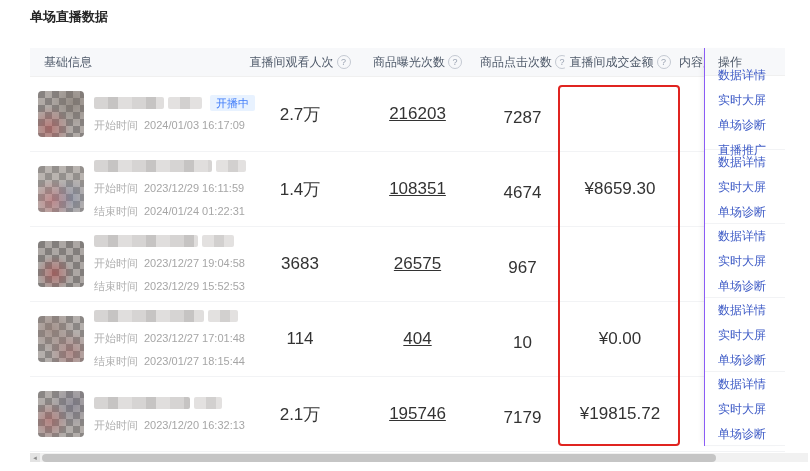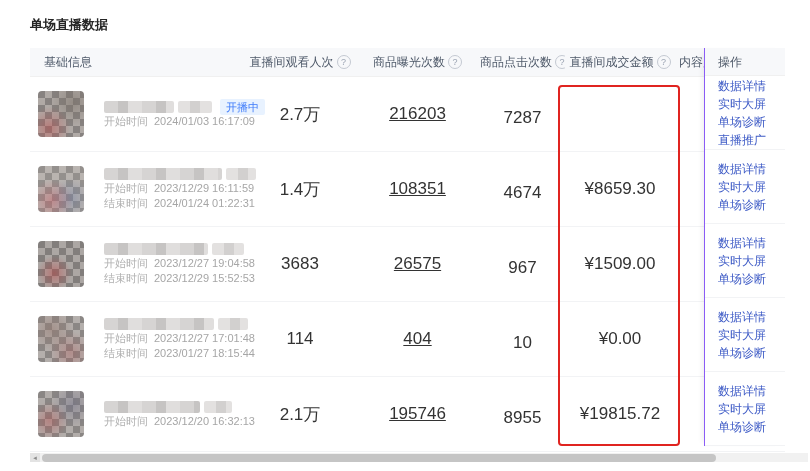--- a/index.html
+++ b/index.html
@@ -1,18 +1,18 @@
 <!DOCTYPE html>
 <html style="--link: #3e5bc6; --highlight: #e02420; --badge-bg: #e8f2ff; --badge-text: #3e7bfa;"><head>
 <meta charset="utf-8">
 <style>
   html,body{margin:0;padding:0;background:#fff;}
   body{font-family:"Liberation Sans","DejaVu Sans",sans-serif;}
   .stage{position:relative;width:810px;height:471px;background:#fff;overflow:hidden;}
-  .page-title{position:absolute;left:30px;top:16px;font-size:13px;font-weight:bold;color:#262626;}
+  .page-title{position:absolute;left:30px;top:8px;font-size:13px;font-weight:bold;color:#262626;}
   .table{position:absolute;left:30px;top:48px;width:755px;}
   .thead{display:flex;height:28px;align-items:center;background:#f7f8fa;border-bottom:1px solid #f0f0f0;justify-content:center;}
   .th{font-size:12px;color:#4e5969;white-space:nowrap;overflow:hidden;}
   .th.base{width:215px;padding-left:14px;box-sizing:border-box;text-align:left;}
   .th.c1{width:110px;text-align:center;}
   .th.c2{width:125px;text-align:center;}
   .th.c3{width:85px;text-align:center;}
   .th.c4{width:110px;text-align:center;}
   .th.c5{flex:1;text-align:left;padding-left:4px;}
   .qicon{display:inline-block;width:12px;height:12px;border:1px solid #c4c9d2;border-radius:50%;font-size:9px;line-height:12px;text-align:center;color:#9aa3b2;margin-left:3px;vertical-align:1px;}
@@ -23,35 +23,35 @@
   .cell.n1{width:110px;}.cell.n2{width:125px;text-decoration:underline;}.cell.n3{width:85px;margin-top:8px;}.cell.n4{width:110px;}
   .cell.quality{flex:1;}
   .thumb{width:46px;height:46px;border-radius:4px;flex:0 0 46px;
     background:repeating-conic-gradient(#b6b1ae 0% 25%,#8e8a88 0% 50%);
     background-size:14px 14px;}
   .thumb.t0{background:radial-gradient(circle at 25% 80%,rgba(190,70,70,.45),transparent 42%),radial-gradient(circle at 75% 25%,rgba(120,110,100,.5),transparent 50%),repeating-conic-gradient(#b0aaa6 0% 25%,#878280 0% 50%);background-size:100% 100%,100% 100%,14px 14px;}
   .thumb.t1{background:radial-gradient(circle at 30% 75%,rgba(200,80,90,.4),transparent 45%),radial-gradient(circle at 70% 70%,rgba(90,110,160,.35),transparent 45%),repeating-conic-gradient(#b9b4b0 0% 25%,#94908d 0% 50%);background-size:100% 100%,100% 100%,14px 14px;}
   .thumb.t2{background:radial-gradient(circle at 35% 70%,rgba(190,60,60,.45),transparent 40%),repeating-conic-gradient(#aca7a4 0% 25%,#827e7c 0% 50%);background-size:100% 100%,14px 14px;}
   .thumb.t3{background:radial-gradient(circle at 30% 30%,rgba(150,120,110,.5),transparent 50%),radial-gradient(circle at 70% 80%,rgba(170,80,80,.35),transparent 45%),repeating-conic-gradient(#b4afac 0% 25%,#8b8785 0% 50%);background-size:100% 100%,100% 100%,14px 14px;}
   .thumb.t4{background:radial-gradient(circle at 25% 65%,rgba(180,70,70,.4),transparent 42%),radial-gradient(circle at 75% 30%,rgba(100,100,130,.4),transparent 48%),repeating-conic-gradient(#b2adaa 0% 25%,#8a8684 0% 50%);background-size:100% 100%,100% 100%,14px 14px;}
-  .binfo{margin-left:20px;display:flex;flex-direction:column;gap:0;}
+  .binfo{margin-left:10px;display:flex;flex-direction:column;gap:8px;}
   .line1{display:flex;align-items:center;height:14px;}
   .tbar{display:inline-block;height:12px;border-radius:2px;
     background:repeating-linear-gradient(90deg,#d6d4d3 0 14px,#c6c4c3 14px 24px,#e0dedd 24px 38px);}
   .tbar.light{margin-left:4px;background:repeating-linear-gradient(90deg,#e3e1e0 0 12px,#d2d0cf 12px 22px);}
   .badge{margin-left:8px;font-size:11px;line-height:16px;padding:0 6px;border-radius:2px;
     background:var(--badge-bg,#e8f2ff);color:var(--badge-text,#3e7bfa);white-space:nowrap;}
   .tline{font-size:11px;color:#a6a6a6;white-space:nowrap;}
   .tline .tlabel{margin-right:6px;color:#b0b0b0;}
   .op-col{position:absolute;right:0;top:0;width:80px;background:#fff;border-left:1px solid #8b5cf6;
     box-shadow:-5px 0 6px -4px rgba(0,0,0,.08);}
   .op-head{height:28px;line-height:28px;background:#f7f8fa;border-bottom:1px solid #f0f0f0;
     font-size:12px;color:#4e5969;padding-left:13px;box-sizing:border-box;}
   .op-cell{height:74px;border-bottom:1px solid #f2f3f5;box-sizing:border-box;display:flex;
-    flex-direction:column;justify-content:center;padding-left:13px;}
+    flex-direction:column;justify-content:center;padding-left:13px;gap:7px;}
   .op-link{font-size:12px;line-height:18px;color:var(--link,#3e5bc6);cursor:pointer;text-decoration:none;white-space:nowrap;}
   .red-box{position:absolute;left:528px;top:37px;width:118px;height:357px;border:2px solid var(--highlight,#e02420);border-radius:4px;pointer-events:none;}
   .hscroll{position:absolute;left:30px;top:453px;width:778px;height:9px;background:#f1f1f1;display:flex;align-items:center;}
   .hs-arrow{width:10px;height:9px;font-size:7px;line-height:9px;text-align:center;color:#8a8a8a;background:#e3e3e3;}
   .hs-thumb{margin-left:2px;width:674px;height:8px;border-radius:4px;background:#c5c5c5;}
 </style>
 </head>
 <body>
 
 <div class="stage">
@@ -111,21 +111,20 @@
                 <span class="tbar" style="width:104px"></span>
                 <span class="tbar light" style="width:32px"></span>
               </div>
               <div class="tline"><span class="tlabel">开始时间</span><span>2023/12/27 19:04:58</span></div>
               <div class="tline"><span class="tlabel">结束时间</span><span>2023/12/29 15:52:53</span></div>
             </div>
           </div>
           <div class="cell num n1">3683</div>
           <div class="cell num n2">26575</div>
           <div class="cell num n3">967</div>
-          <div class="cell num n4">¥1509.00</div>
           <div class="cell quality"></div>
         </div>
         <div class="trow">
           <div class="cell base">
             <div class="thumb t3"></div>
             <div class="binfo">
               <div class="line1">
                 <span class="tbar" style="width:110px"></span>
                 <span class="tbar light" style="width:30px"></span>
               </div>
@@ -145,21 +144,21 @@
             <div class="binfo">
               <div class="line1">
                 <span class="tbar" style="width:96px"></span>
                 <span class="tbar light" style="width:28px"></span>
               </div>
               <div class="tline"><span class="tlabel">开始时间</span><span>2023/12/20 16:32:13</span></div>
             </div>
           </div>
           <div class="cell num n1">2.1万</div>
           <div class="cell num n2">195746</div>
-          <div class="cell num n3">8955</div>
+          <div class="cell num n3">7179</div>
           <div class="cell num n4">¥19815.72</div>
           <div class="cell quality"></div>
         </div>
       </div>
 
     <div class="op-col">
       <div class="op-head">操作</div>
       <div>
           <div class="op-cell">
             <a class="op-link">数据详情</a>

